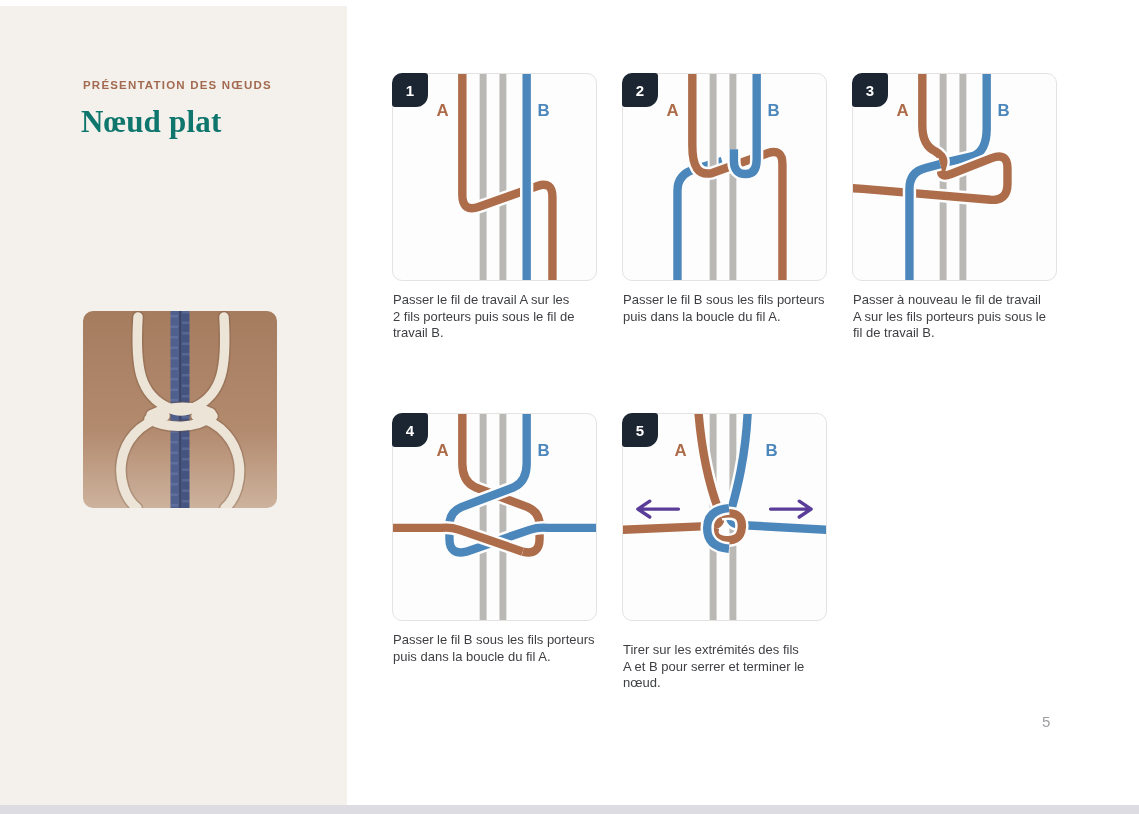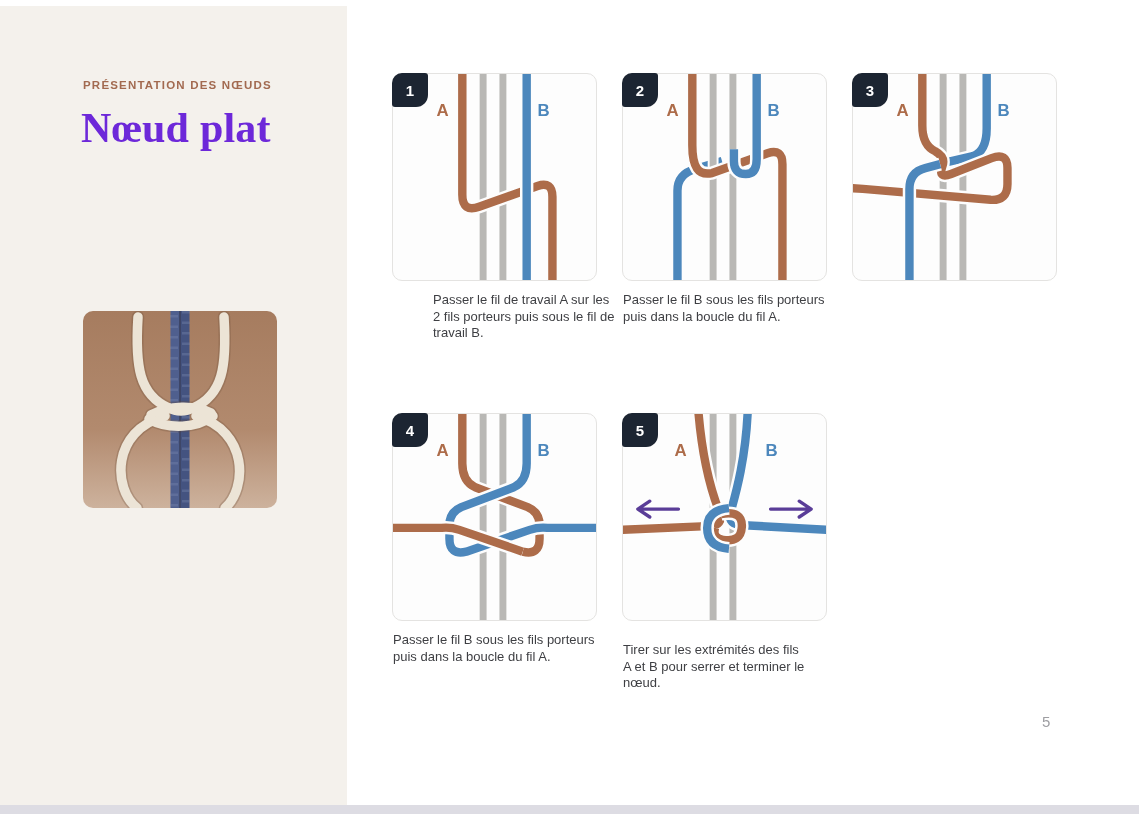--- a/index.html
+++ b/index.html
@@ -2,21 +2,21 @@
 <html style="--rope-a: #ad6c4a; --rope-b: #4c87bc; --carrier: #b9b8b5; --badge-bg: #1c2532; --accent: #a26a50; --arrow: #5a3d98; --sidebar-bg: #f4f1ec;"><head>
 <meta charset="utf-8">
 <style>
   html,body{margin:0;padding:0;background:#ffffff;}
   .page{position:relative;width:1139px;height:814px;overflow:hidden;background:#ffffff;
         font-family:"Liberation Sans",sans-serif;}
   .sidebar{position:absolute;left:0;top:6px;width:347px;height:806px;background:var(--sidebar-bg,#f4f1ec);}
   .eyebrow{position:absolute;left:83px;top:73px;font-size:11.5px;font-weight:700;
            letter-spacing:1.2px;color:var(--accent,#a26a50);}
   .title{position:absolute;left:81px;top:98px;margin:0;font-family:"Liberation Serif",serif;
-         font-size:42px;font-weight:700;color:#6d28d9;letter-spacing:.2px;}
+         font-size:31px;font-weight:700;color:#0f766e;letter-spacing:.2px;}
   .photo{position:absolute;left:83px;top:305px;width:194px;height:197px;border-radius:10px;
          overflow:hidden;}
   .photo svg{display:block;width:100%;height:100%;}
   .card{position:absolute;width:205px;height:208px;background:#fdfdfd;border:1px solid #e4e3e1;
         border-radius:10px;box-sizing:border-box;}
   .card svg.diag{position:absolute;left:0;top:0;width:100%;height:100%;border-radius:9px;}
   .badge{position:absolute;left:-1px;top:-1px;width:36px;height:34px;background:var(--badge-bg,#1c2532);
          border-radius:10px 3px 12px 3px;display:flex;align-items:center;justify-content:center;
          color:#ffffff;font-size:15px;font-weight:700;z-index:2;}
   .caption{position:absolute;width:242px;font-size:13px;line-height:1.27;color:#3e3f43;
@@ -217,25 +217,28 @@
         <path class="halo" d="M107,95 Q85,97 85,115 Q85,134 107,136"></path>
         <path class="rope rope-b" d="M107,95 Q85,97 85,115 Q85,134 107,136"></path>
       </g>
       <path class="arrow" d="M56,96 H16 M27,88 L15,96 L27,104"></path>
       <path class="arrow" d="M149,96 H189 M178,88 L190,96 L178,104"></path>
       <text class="lab la" x="52" y="42">A</text>
       <text class="lab lb" x="144" y="42">B</text>
     </svg>
   </div>
 
-  <div class="caption" style="left:393px;top:292px;margin-left:40px;">Passer le fil de travail A sur les
+  <div class="caption" style="left:393px;top:292px;">Passer le fil de travail A sur les
 2 fils porteurs puis sous le fil de
 travail B.</div>
   <div class="caption" style="left:623px;top:292px;">Passer le fil B sous les fils porteurs
 puis dans la boucle du fil A.</div>
+  <div class="caption" style="left:853px;top:292px;">Passer à nouveau le fil de travail
+A sur les fils porteurs puis sous le
+fil de travail B.</div>
   <div class="caption" style="left:393px;top:632px;">Passer le fil B sous les fils porteurs
 puis dans la boucle du fil A.</div>
   <div class="caption" style="left:623px;top:632px;margin-top:10px;">Tirer sur les extrémités des fils
 A et B pour serrer et terminer le
 nœud.</div>
 
   <div class="pagenum">5</div>
 
   <div class="hscroll"></div>
 </div>

